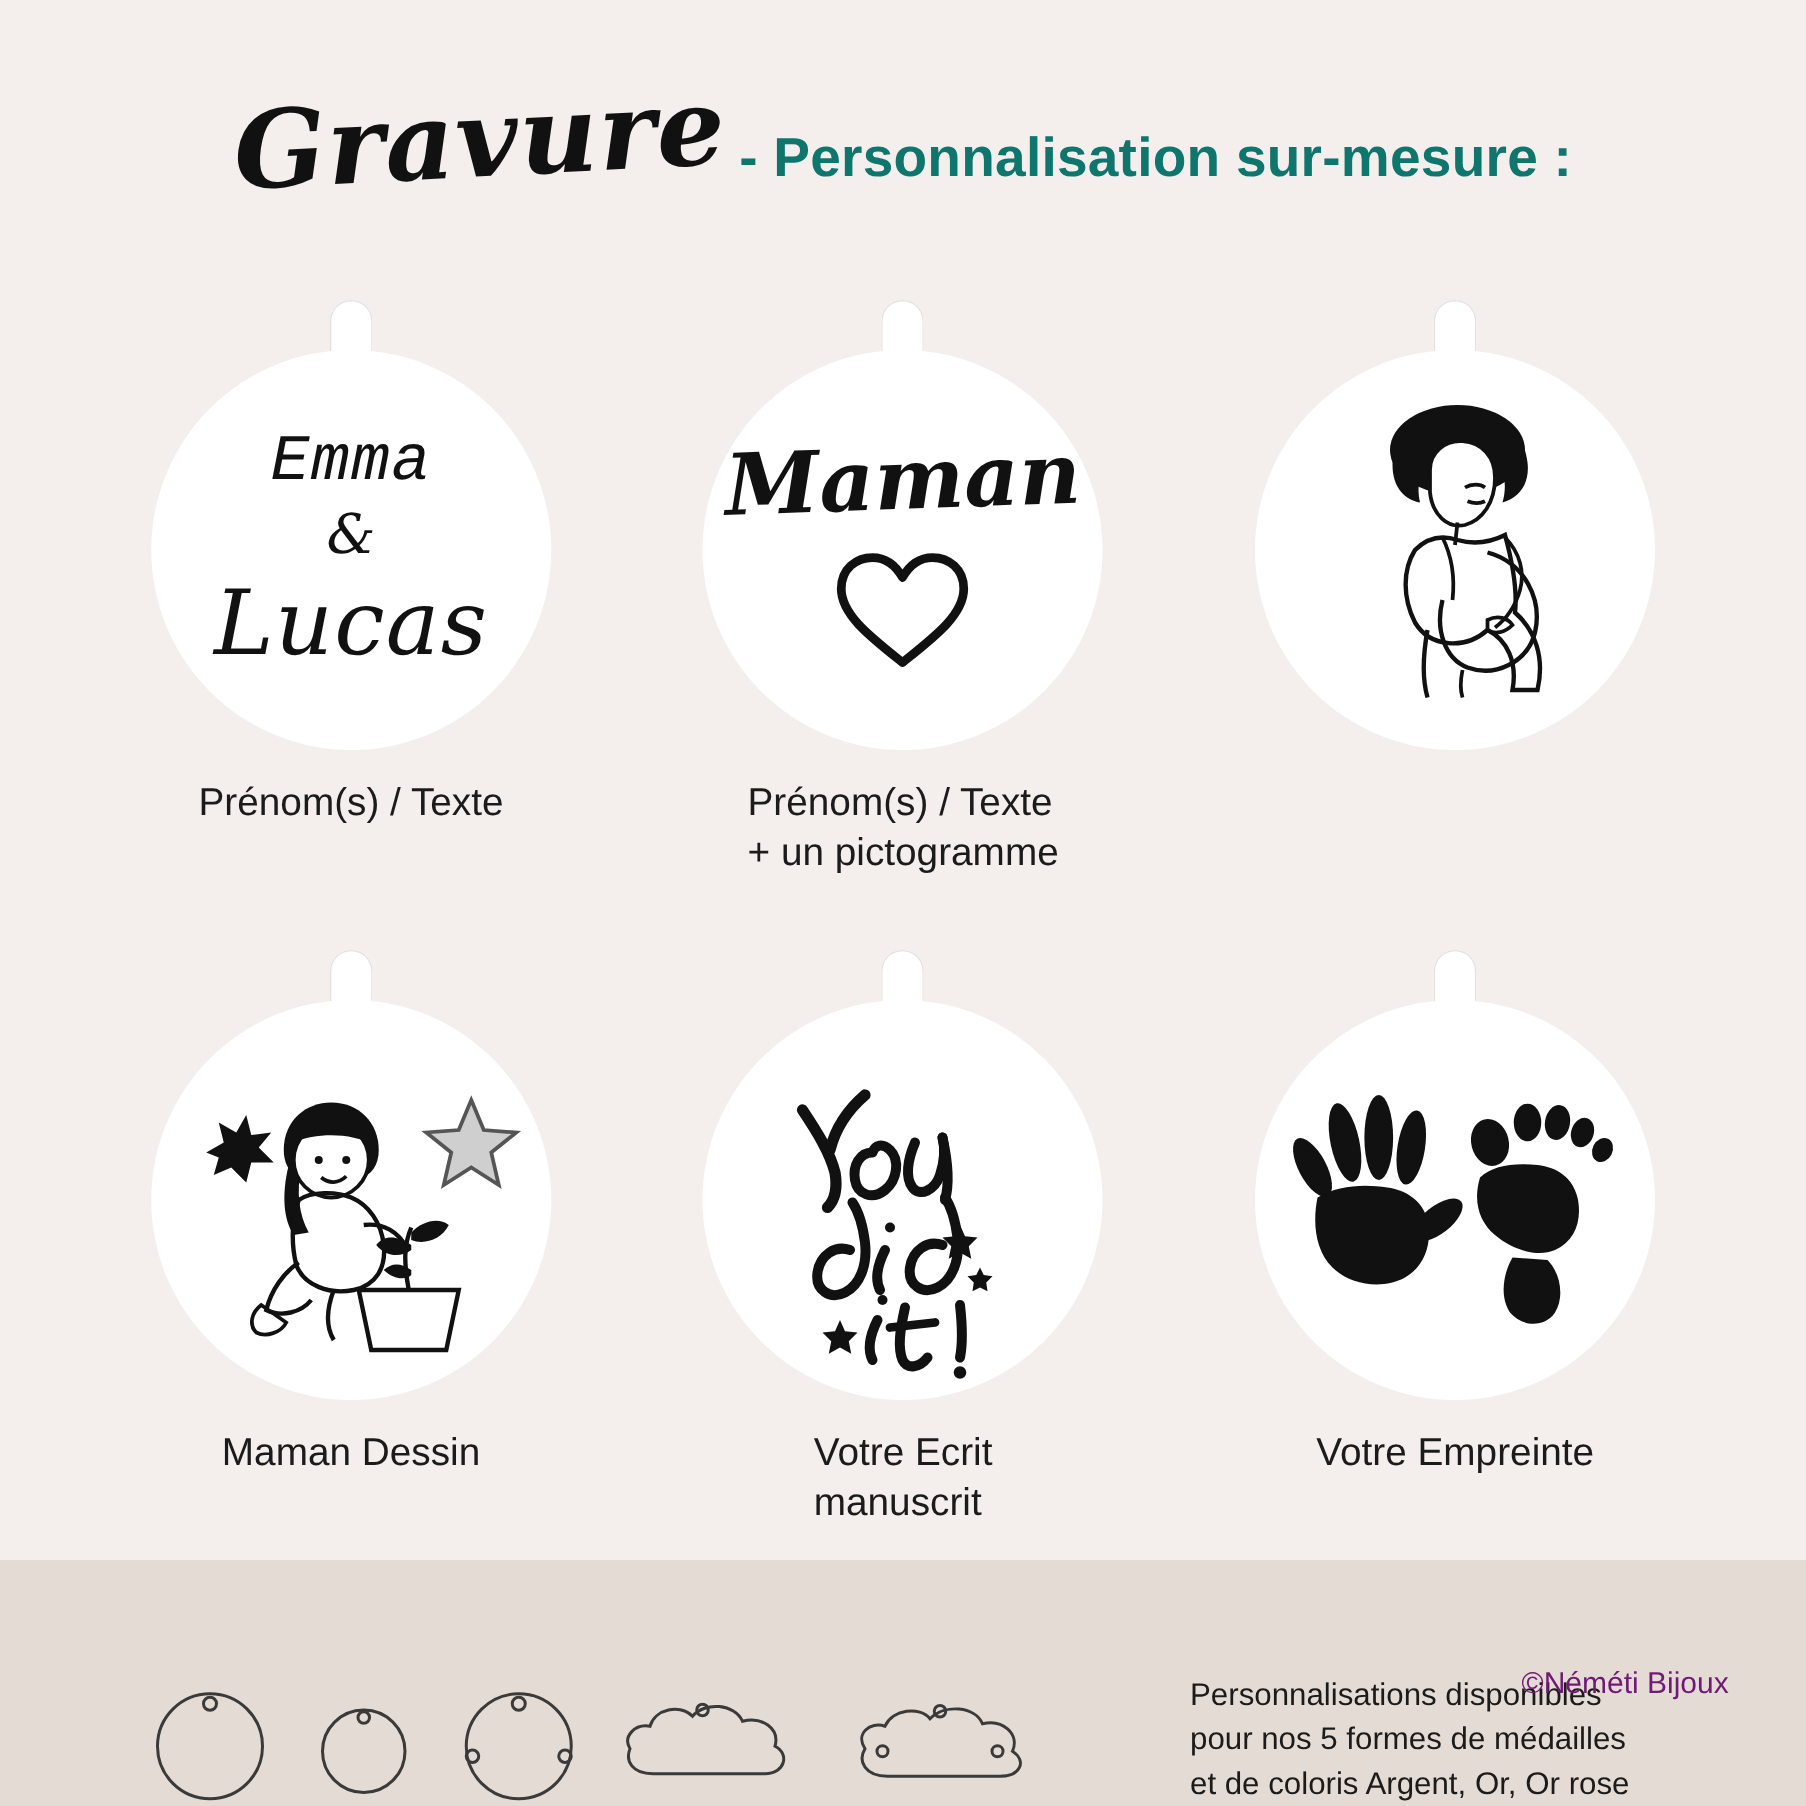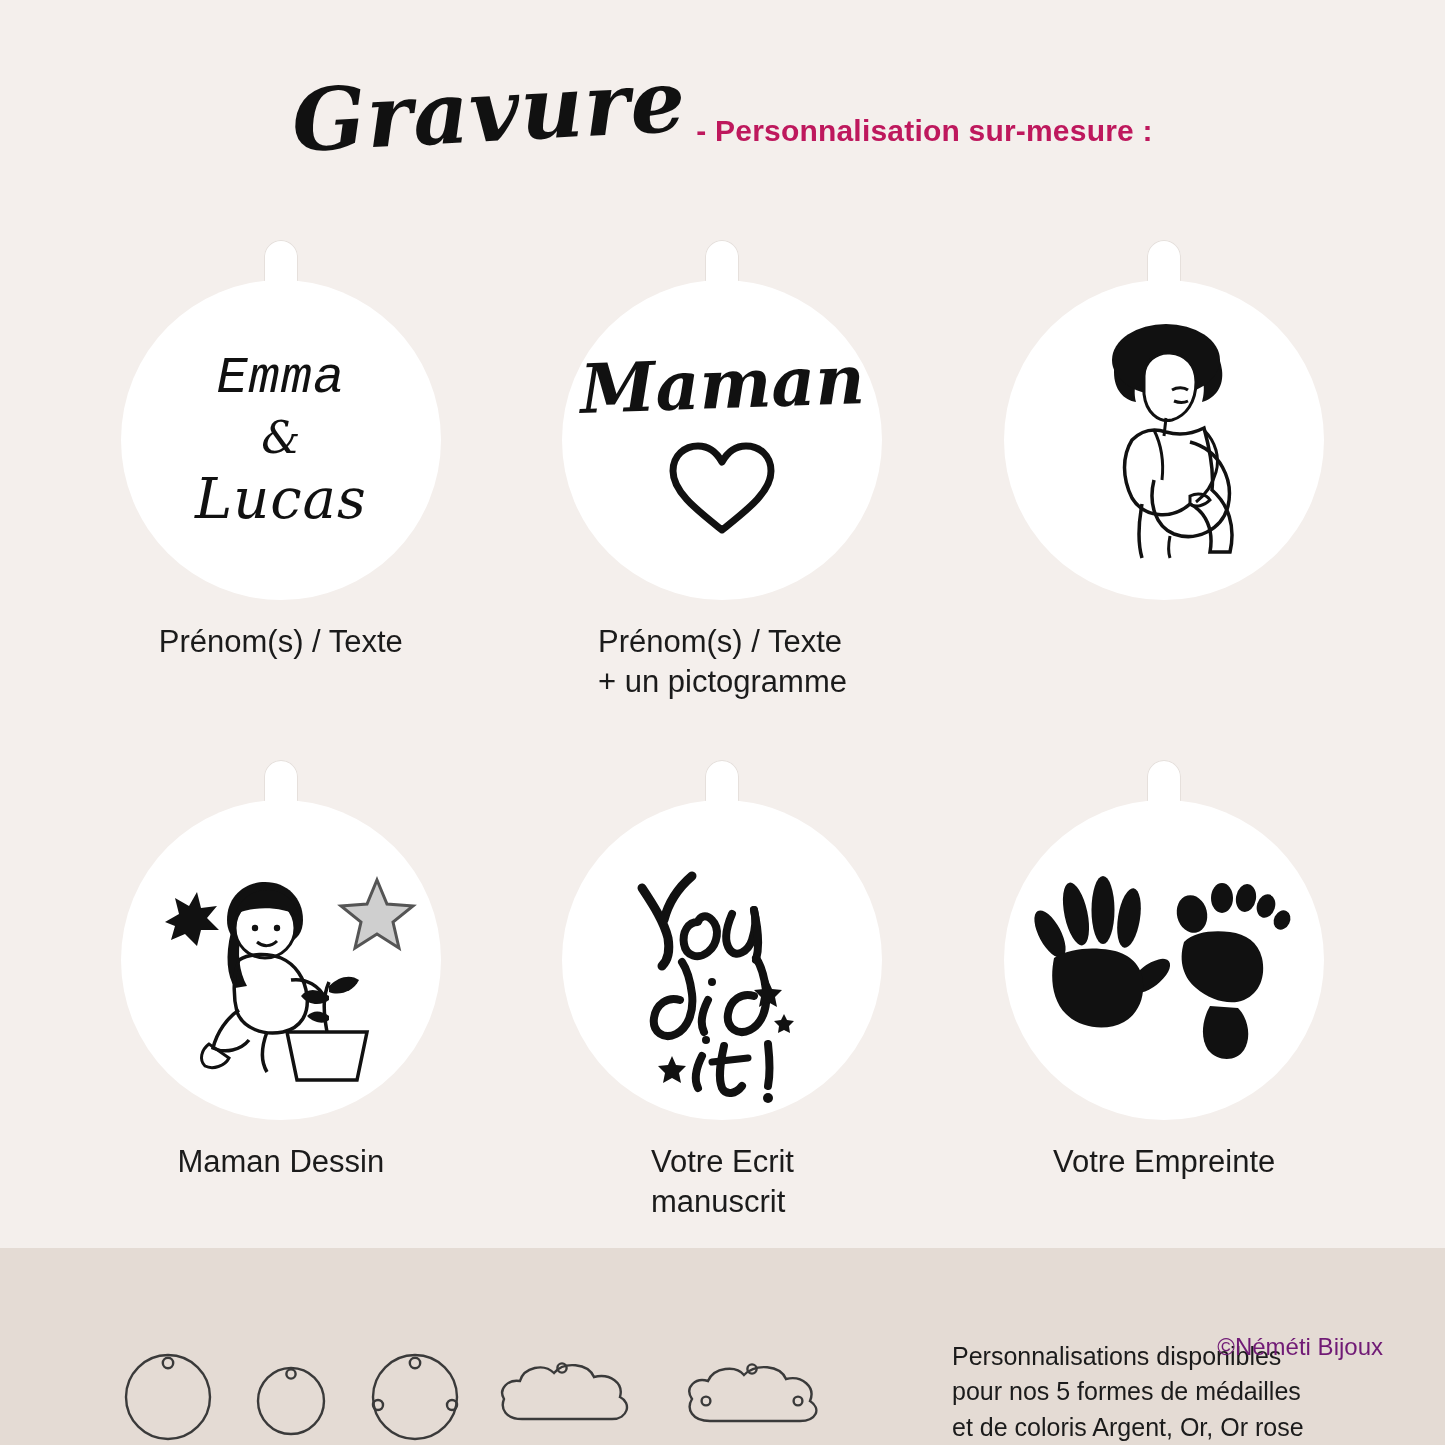--- a/index.html
+++ b/index.html
@@ -33,22 +33,22 @@
     font-style: italic;
     font-weight: bold;
     font-size: 86px;
     letter-spacing: 1px;
     color: #111;
     transform: rotate(-3deg);
   }
   .title-rest {
     font-family: "Liberation Sans", sans-serif;
     font-weight: bold;
-    font-size: 30px;
-    color: #be185d;
+    font-size: 44px;
+    color: #0f766e;
     letter-spacing: 0.2px;
     margin-top: 44px;
   }
 
   
   .grid {
     position: absolute;
     top: 210px;
     left: 60px;
     width: 1325px;
@@ -105,21 +105,21 @@
   
   .script-lines {
     text-align: center;
     font-family: "DejaVu Serif", serif;
     font-style: italic;
     color: #111;
     line-height: 1.18;
   }
   .script-lines .l1 { font-size: 52px; letter-spacing: 1px; font-family: Liberation Mono, monospace; }
   .script-lines .l2 { font-size: 44px; margin: 2px 0; }
-  .script-lines .l3 { font-size: 56px; letter-spacing: 1px; }
+  .script-lines .l3 { font-size: 72px; letter-spacing: 1px; }
 
   
   .maman-block { text-align: center; }
   .maman-txt {
     font-family: "DejaVu Serif", serif;
     font-style: italic;
     font-weight: bold;
     font-size: 68px;
     color: #111;
     transform: rotate(-2deg);

